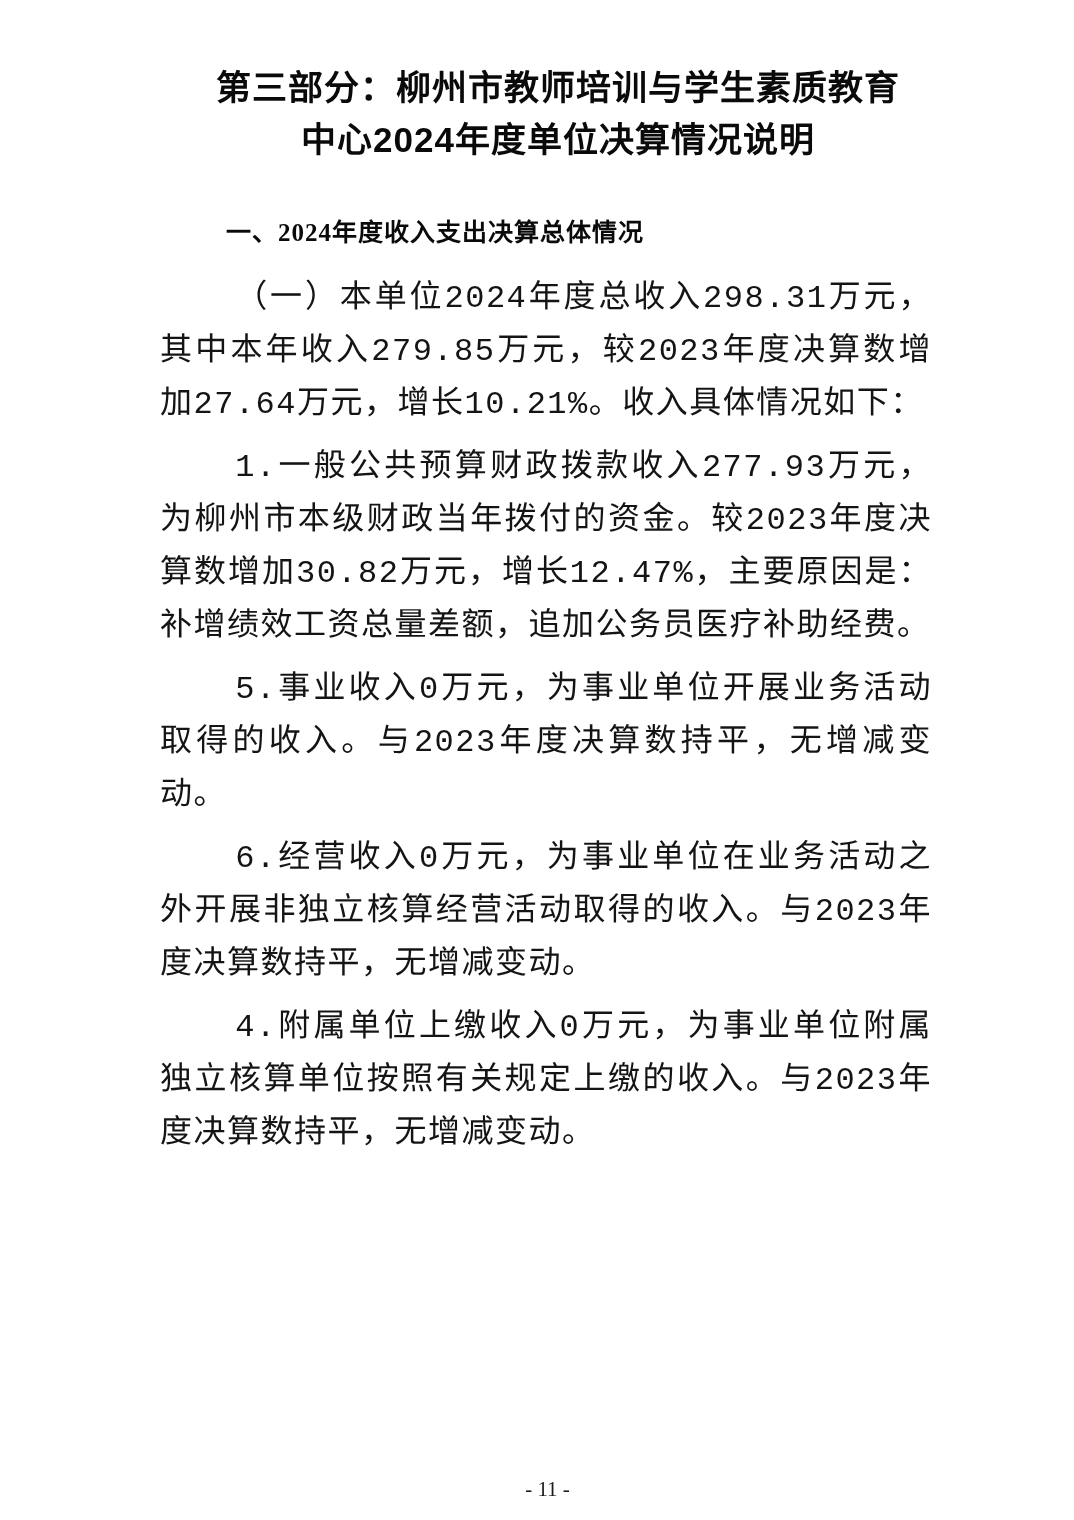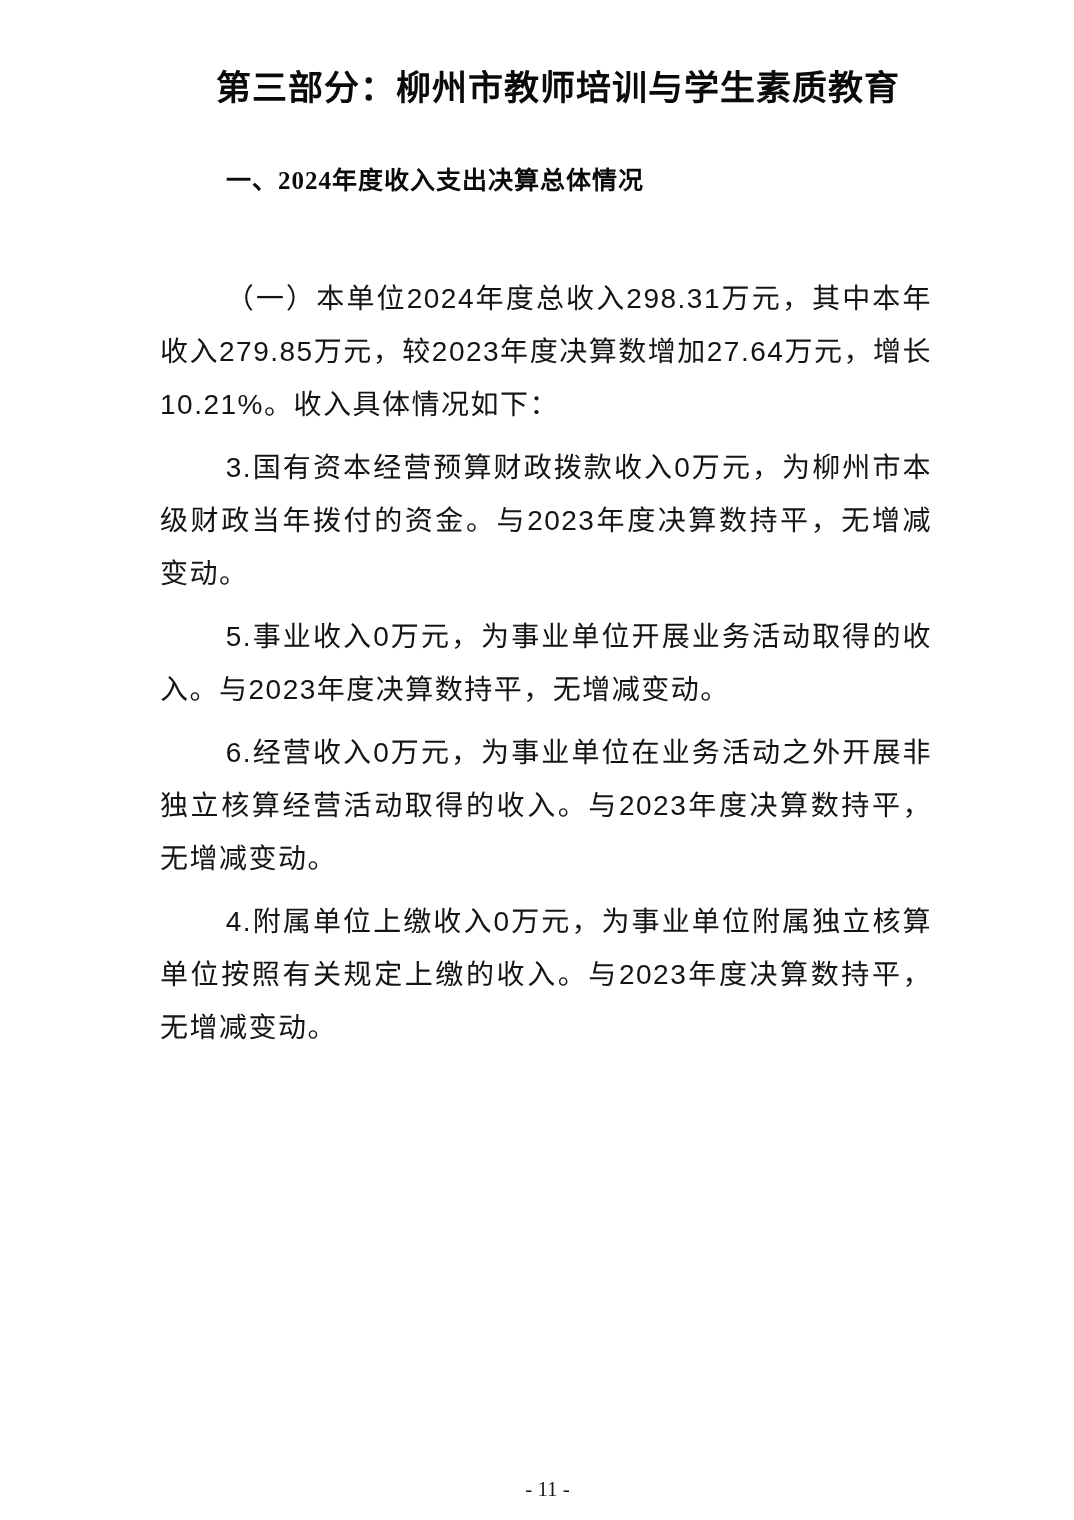--- a/index.html
+++ b/index.html
@@ -33,22 +33,22 @@
     font-weight: 700;
     font-size: 25px;
     letter-spacing: 1px;
     color: #0a0a0a;
   }
   .body-text {
     position: absolute;
     top: 272px;
     left: 160px;
     width: 772px;
-    font-family: Liberation Sans, sans-serif;
-    font-size: 28px;
+    font-family: Liberation Mono, monospace;
+    font-size: 32px;
     line-height: 53px;
     color: #141414;
   }
   .body-text p {
     margin: 0 0 10px 0;
     text-indent: 2.35em;
     text-align: justify;
     text-justify: inter-character;
     letter-spacing: 1.5px;
     word-break: break-all;
@@ -64,27 +64,28 @@
     color: #1a1a1a;
   }
 </style>
 </head>
 <body>
 
 <div class="page">
 
   <h1 class="doc-title">
     <span>第三部分：柳州市教师培训与学生素质教育</span><br>
+    <span>中心2024年度单位决算情况说明</span>
   </h1>
 
   <h2 class="section-heading">一、2024年度收入支出决算总体情况</h2>
 
   <div class="body-text">
     <p>（一）本单位2024年度总收入298.31万元，其中本年收入279.85万元，较2023年度决算数增加27.64万元，增长10.21%。收入具体情况如下：</p>
-    <p>3.国有资本经营预算财政拨款收入0万元，为柳州市本级财政当年拨付的资金。与2023年度决算数持平，无增减变动。</p>
+    <p>1.一般公共预算财政拨款收入277.93万元，为柳州市本级财政当年拨付的资金。较2023年度决算数增加30.82万元，增长12.47%，主要原因是：补增绩效工资总量差额，追加公务员医疗补助经费。</p>
     <p>5.事业收入0万元，为事业单位开展业务活动取得的收入。与2023年度决算数持平，无增减变动。</p>
     <p>6.经营收入0万元，为事业单位在业务活动之外开展非独立核算经营活动取得的收入。与2023年度决算数持平，无增减变动。</p>
     <p>4.附属单位上缴收入0万元，为事业单位附属独立核算单位按照有关规定上缴的收入。与2023年度决算数持平，无增减变动。</p>
   </div>
 
   <div class="page-footer">- 11 -</div>
 
 </div>
 
 </body></html>

